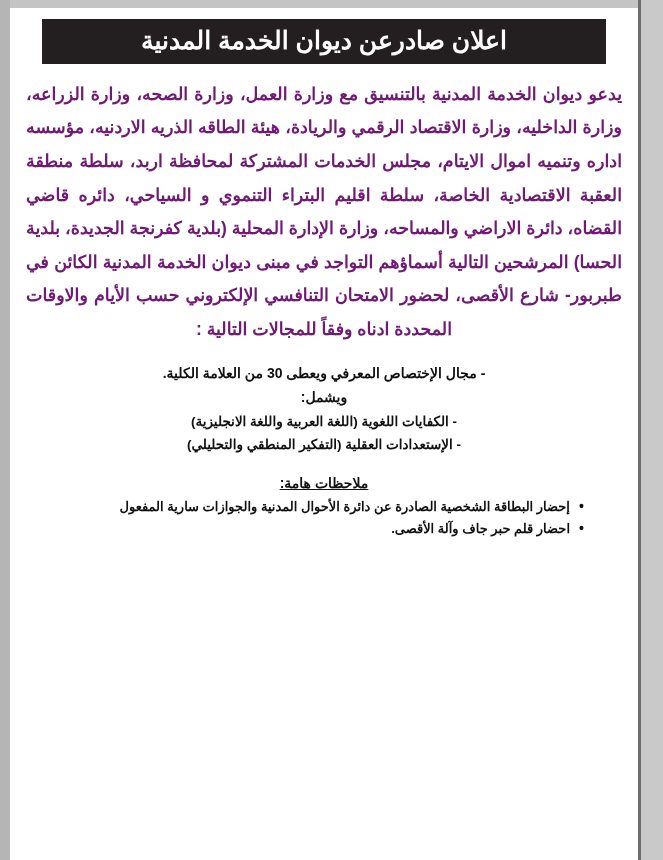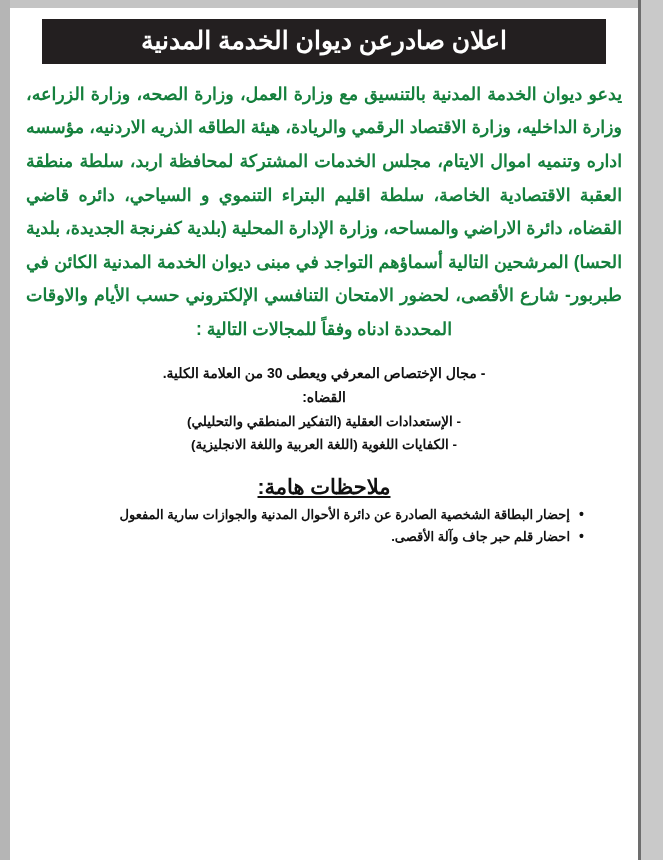--- a/index.html
+++ b/index.html
@@ -65,21 +65,21 @@
     font-size: 25px;
     letter-spacing: 0px;
     padding: 7px 4px 9px 4px;
     margin: 2px 18px 14px 18px;
     line-height: 1.15;
   }
 
   .body-text {
     font-size: 17.5px;
     font-weight: bold;
-    color: #15803d;
+    color: #701a75;
     text-align: justify;
     text-align-last: center;
     line-height: 1.92;
     margin: 0 2px 0 2px;
   }
 
   .criteria {
     margin-top: 14px;
     font-size: 14px;
     font-weight: bold;
@@ -91,21 +91,21 @@
     display: block;
   }
   .criteria .sub {
     display: block;
     font-size: 13.5px;
   }
 
   .notes-title {
     margin-top: 18px;
     text-align: center;
-    font-size: 21px;
+    font-size: 14px;
     font-weight: bold;
     color: #111111;
     text-decoration: underline;
   }
   .notes {
     margin: 6px 40px 0 36px;
     font-size: 13px;
     font-weight: bold;
     color: #111111;
     line-height: 1.55;
@@ -136,23 +136,23 @@
   <div class="edge-right"></div>
 
   <div class="content">
 
     <div class="headline">اعلان صادرعن ديوان الخدمة المدنية</div>
 
     <div class="body-text">يدعو ديوان الخدمة المدنية بالتنسيق مع وزارة العمل، وزارة الصحه، وزارة الزراعه، وزارة الداخليه، وزارة الاقتصاد الرقمي والريادة، هيئة الطاقه الذريه الاردنيه، مؤسسه اداره وتنميه اموال الايتام، مجلس الخدمات المشتركة لمحافظة اربد، سلطة منطقة العقبة الاقتصادية الخاصة، سلطة اقليم البتراء التنموي و السياحي، دائره قاضي القضاه، دائرة الاراضي والمساحه، وزارة الإدارة المحلية (بلدية كفرنجة الجديدة، بلدية الحسا) المرشحين التالية أسماؤهم التواجد في مبنى ديوان الخدمة المدنية الكائن في طبربور- شارع الأقصى، لحضور الامتحان التنافسي الإلكتروني حسب الأيام والاوقات المحددة ادناه وفقاً للمجالات التالية :</div>
 
     <div class="criteria">
       <span class="line">- مجال الإختصاص المعرفي ويعطى 30  من العلامة الكلية.</span>
-      <span class="line">القضاه:</span>
+      <span class="line">ويشمل:</span>
+      <span class="sub">- الكفايات اللغوية (اللغة العربية واللغة الانجليزية)</span>
       <span class="sub">- الإستعدادات العقلية (التفكير المنطقي والتحليلي)</span>
-      <span class="sub">- الكفايات اللغوية (اللغة العربية واللغة الانجليزية)</span>
     </div>
 
     <div class="notes-title">ملاحظات هامة:</div>
 
     <ul class="notes">
       <li>إحضار البطاقة الشخصية الصادرة عن دائرة الأحوال المدنية والجوازات سارية المفعول</li>
       <li>احضار قلم حبر جاف وآلة الأقصى.</li>
     </ul>
 
   </div>

